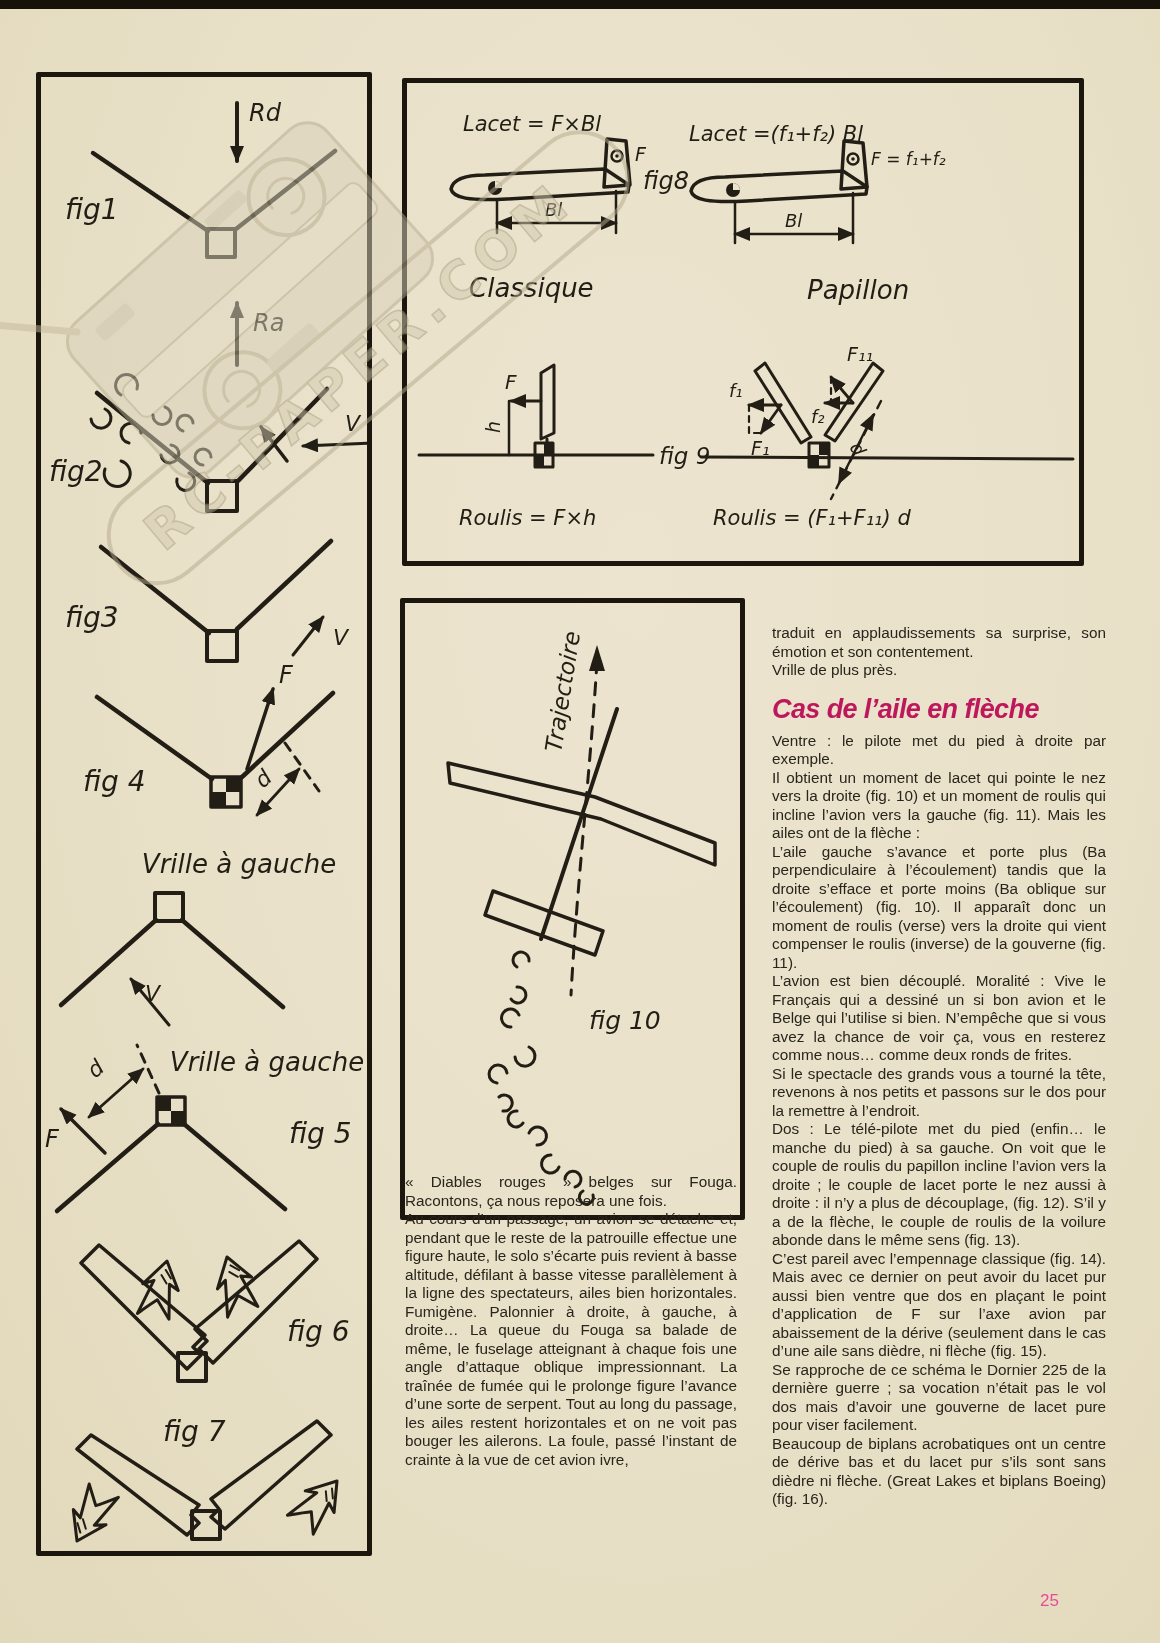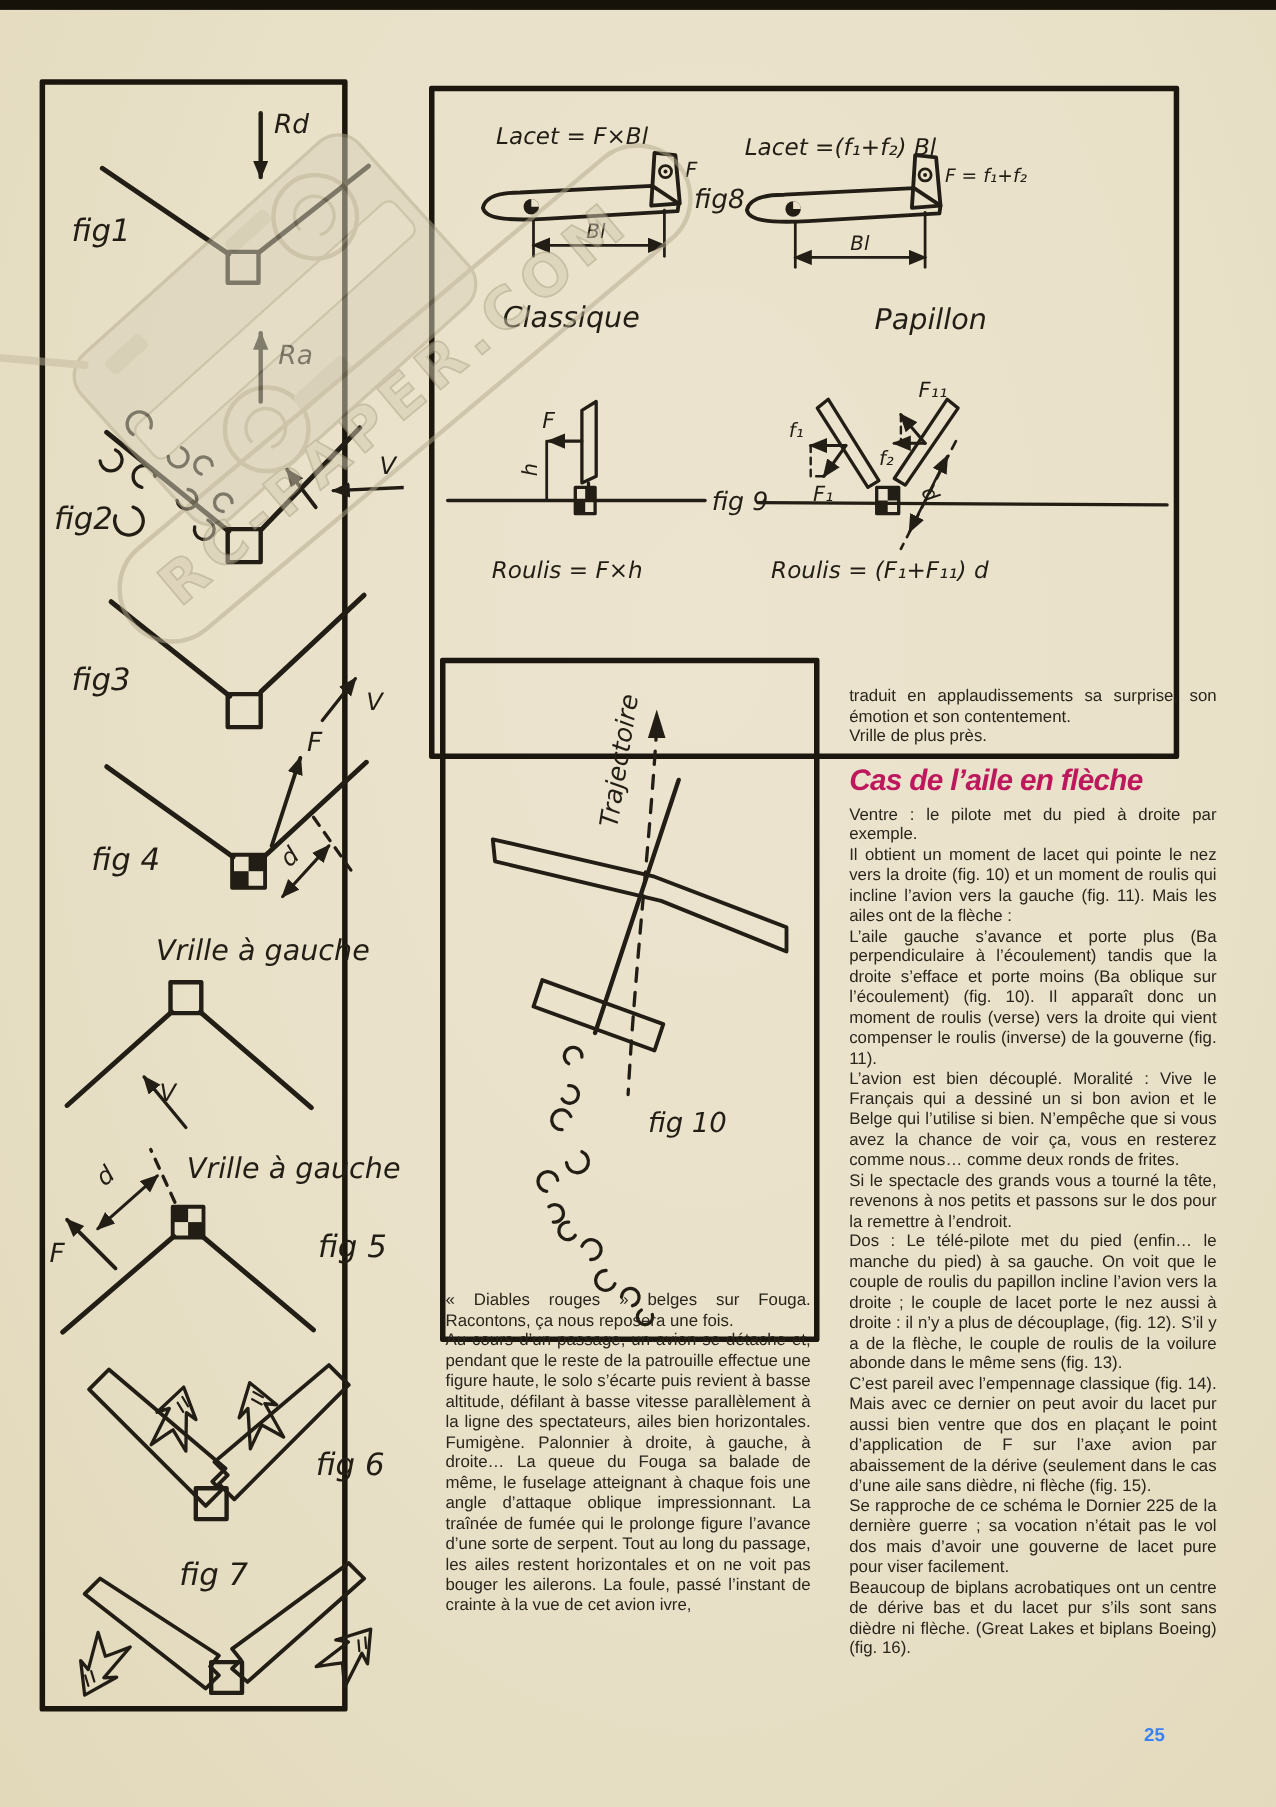--- a/index.html
+++ b/index.html
@@ -9,31 +9,31 @@
     font-family:"Liberation Sans", sans-serif;color:#26221a;
   }
   .scan-edge-top{position:absolute;left:0;top:0;width:100%;height:9px;background:#16120a;}
   .panel{position:absolute;border:5px solid #1b170e;border-radius:2px;box-sizing:border-box;background:transparent;}
   .col{position:absolute;text-align:justify;font-size:15.3px;line-height:18.5px;color:#29251c;}
   .col p{margin:0;}
   .heading{
     font-family:"Liberation Sans", sans-serif;font-weight:bold;font-style:italic;
     font-size:27px;letter-spacing:-0.6px;color:#be185d;margin:14px 0 8px 0 !important;line-height:30px;
   }
-  .pagenum{position:absolute;font-weight:bold;font-size:17px;color:#3b82f6;}
+  .pagenum{position:absolute;font-weight:normal;font-size:17px;color:#ec4899;margin-top:23px;}
   svg text{font-family:"DejaVu Sans", sans-serif;font-style:italic;fill:#221e15;}
   .ink{stroke:#221e15;fill:none;stroke-linecap:round;stroke-linejoin:round;}
   .watermark{position:absolute;left:0;top:0;pointer-events:none;}
 </style>
 </head>
 <body>
 
 <div class="scan-edge-top"></div>
 
-<div class="panel" style="left:36px;top:72px;width:280px;height:1484px;">
+<div class="panel" style="left:36px;top:72px;width:336px;height:1484px;">
 <svg width="326" height="1474" viewBox="0 0 326 1474">
   <defs>
     <marker id="ahL" markerWidth="18" markerHeight="16" refX="15" refY="7" orient="auto-start-reverse" markerUnits="userSpaceOnUse">
       <path d="M0,0 L17,7 L0,14 Z" fill="#221e15"></path>
     </marker>
     <g id="deco-arrow">
       <path class="ink" stroke-width="3" d="M0,0 L18,26 L8,22 L16,56 Q4,44 0,40 Q-4,44 -16,58 L-8,22 L-18,28 Z"></path>
       <line class="ink" stroke-width="2" x1="1" y1="9" x2="8" y2="16"></line>
       <line class="ink" stroke-width="2" x1="-2" y1="15" x2="5" y2="22"></line>
     </g>
@@ -133,21 +133,21 @@
     <text x="122" y="1364" font-size="28">fig 7</text>
     <path class="ink" stroke-width="3.5" d="M36,1372 L50,1358 L158,1428 L150,1438 L158,1446 L146,1458 Z"></path>
     <path class="ink" stroke-width="3.5" d="M290,1358 L276,1344 L170,1422 L178,1432 L170,1440 L184,1452 Z"></path>
     <rect class="ink" stroke-width="4" x="151" y="1434" width="28" height="28"></rect>
     <use href="#deco-arrow" transform="translate(36,1464) rotate(208)"></use>
     <use href="#deco-arrow" transform="translate(296,1404) rotate(40)"></use>
   </g>
 </svg>
 </div>
 
-<div class="panel" style="left:390px;top:78px;width:682px;height:612px;">
+<div class="panel" style="left:402px;top:78px;width:682px;height:488px;">
 <svg width="672" height="478" viewBox="0 0 672 478">
   <defs>
     <marker id="ahT" markerWidth="18" markerHeight="16" refX="15" refY="7" orient="auto-start-reverse" markerUnits="userSpaceOnUse">
       <path d="M0,0 L17,7 L0,14 Z" fill="#221e15"></path>
     </marker>
   </defs>
 
   <g>
     <text x="56" y="48" font-size="21">Lacet = F×Bl</text>
     <path class="ink" stroke-width="3.5" d="M44,106 C46,96 60,92 78,92 L198,86 L222,102 L221,109 L100,116 C62,118 46,115 44,106 Z"></path>

